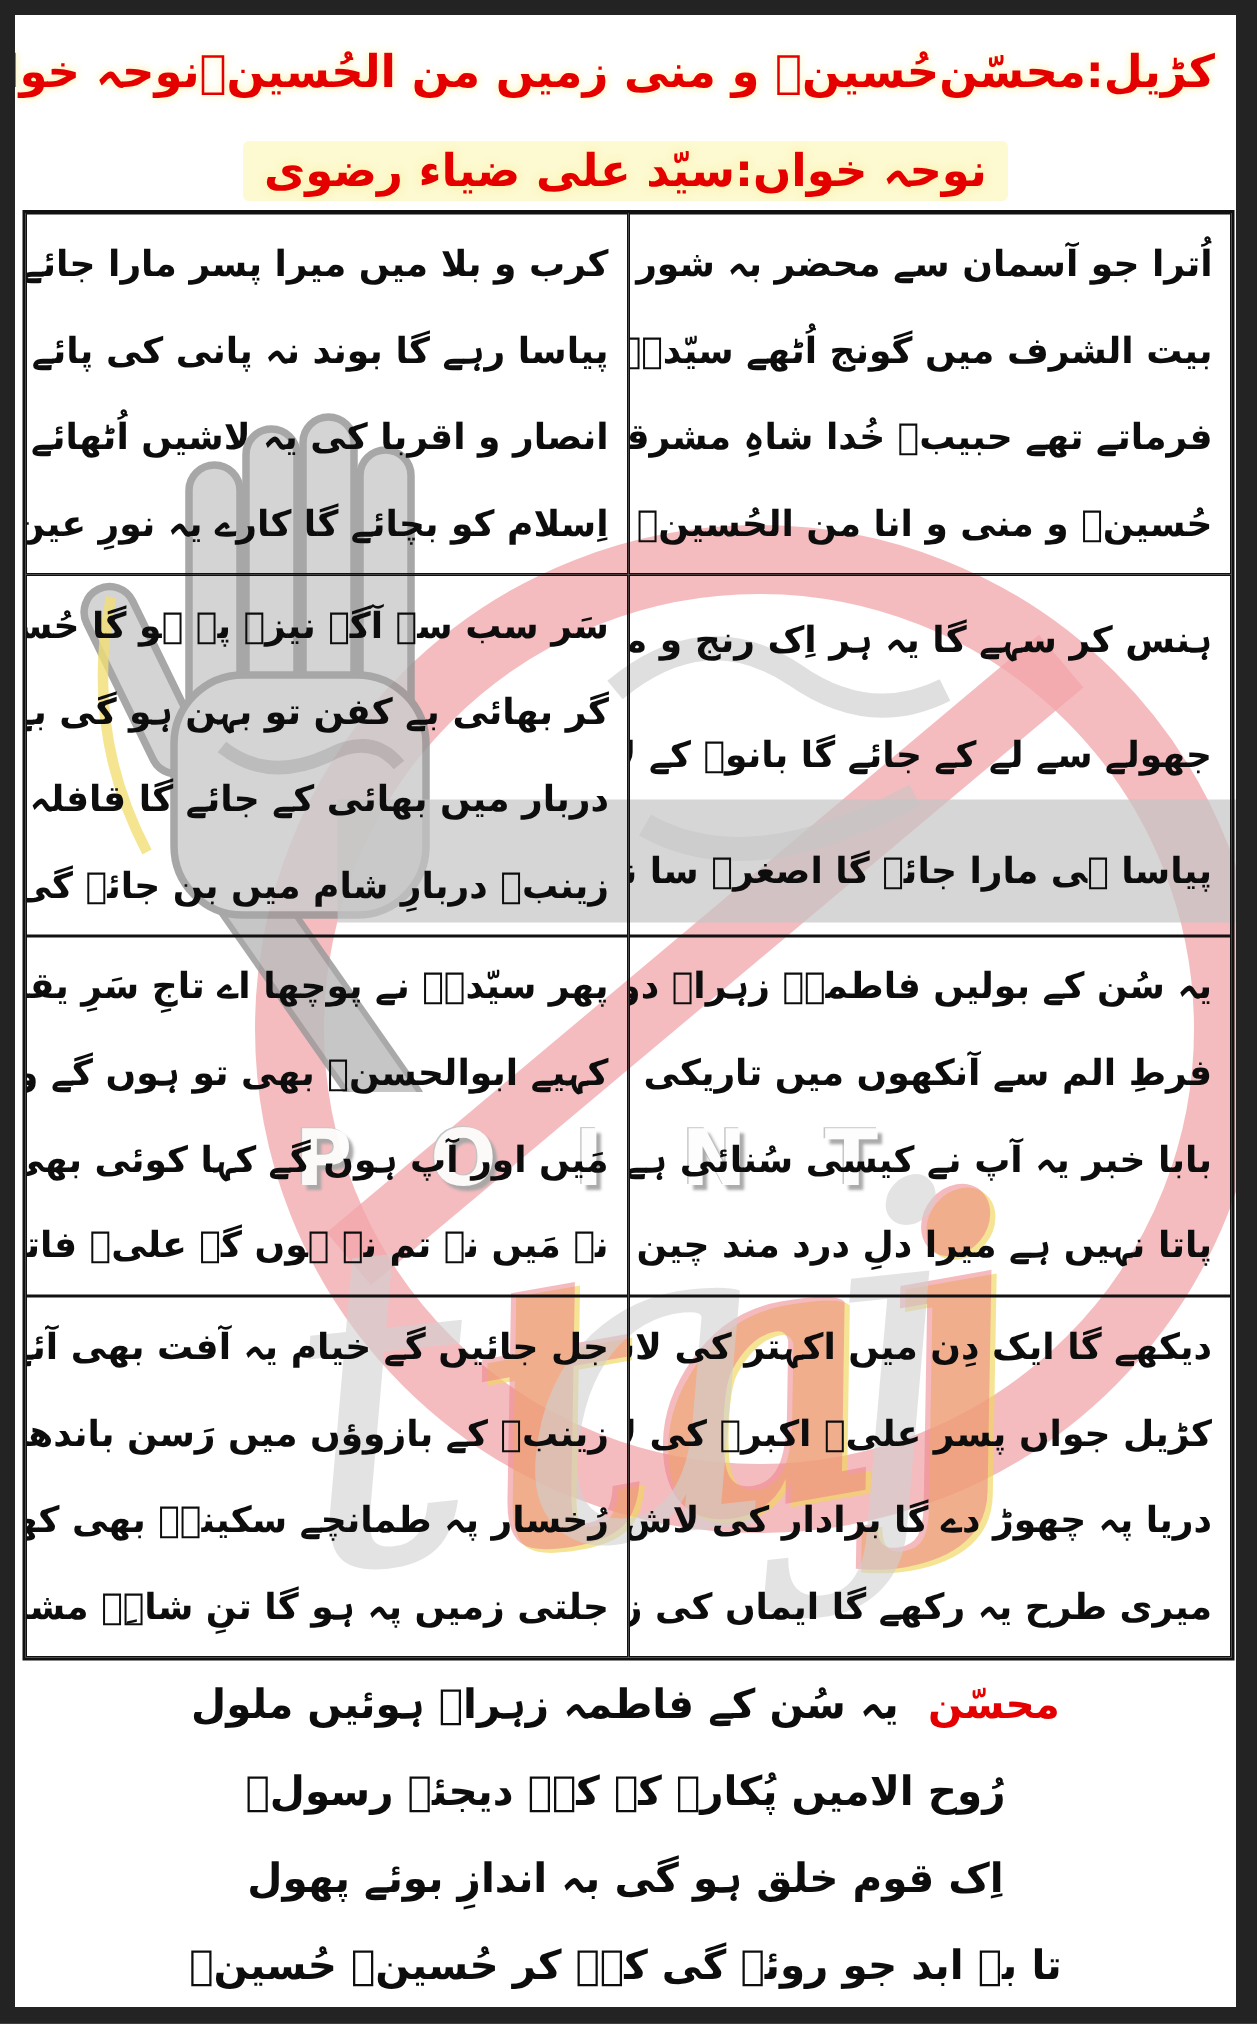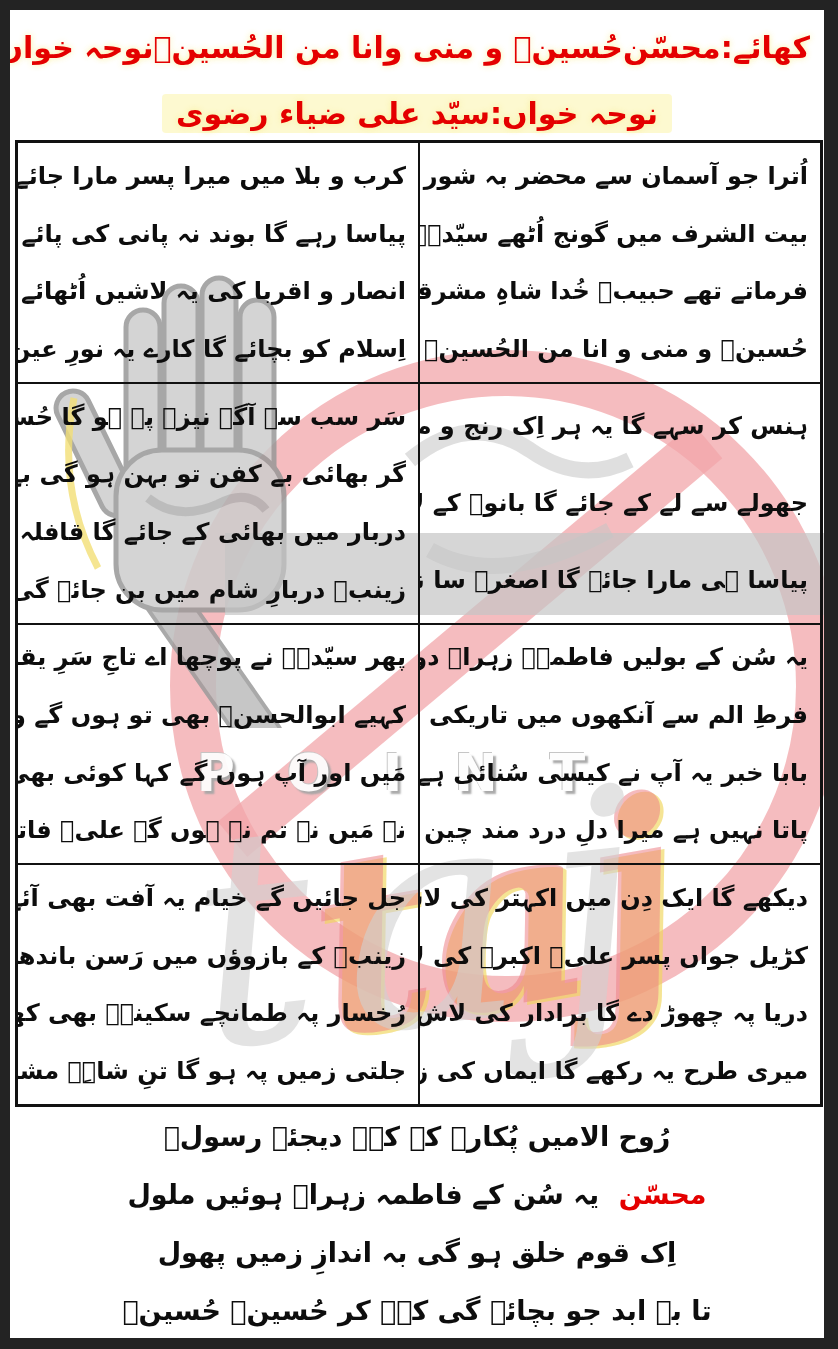--- a/index.html
+++ b/index.html
@@ -77,22 +77,22 @@
       </svg>
       <div class="wm-band"></div>
       <div class="wm-taj-red">taj</div>
       <div class="wm-taj-gray">taj</div>
       <div class="wm-point">POINT</div>
     </div>
 
     <div class="content">
 
       <div class="hdr1">
-        <span>کھائے:محسّن</span>
-        <span>حُسینؑ و منی وانا من الحُسینؑ</span>
+        <span>کڑیل:محسّن</span>
+        <span>حُسینؑ و منی زمیں من الحُسینؑ</span>
         <span>نوحہ خواں:وجیہہ حسن زیدی</span>
       </div>
 
       <div class="hdr2">
         <span>نوحہ خواں:سیّد علی ضیاء رضوی</span>
       </div>
 
       <div class="lyrics">
 
         <div class="cell">
@@ -141,24 +141,24 @@
         </div>
         <div class="cell">
           <div class="vline">جل جائیں گے خیام یہ آفت بھی آئے گی</div>
           <div class="vline">زینبؑ کے بازوؤں میں رَسن باندھی جائے گی</div>
           <div class="vline">رُخسار پہ طمانچے سکینہؑ بھی کھائے گی</div>
           <div class="vline">جلتی زمیں پہ ہو گا تنِ شاہِؑ مشرقین</div>
         </div>
       </div>
 
       <div class="footer">
-        <div class="fline">رُوح الامیں پُکارے کہ کہہ دیجئے رسولؐ</div>
         <div class="fline">
           <span class="takhallus">محسّن</span>
           <span>یہ سُن کے فاطمہ زہراؑ ہوئیں ملول</span>
         </div>
-        <div class="fline">اِک قوم خلق ہو گی بہ اندازِ زمیں پھول</div>
-        <div class="fline">تا بہ ابد جو بچائے گی کہہ کر حُسینؑ حُسینؑ</div>
+        <div class="fline">رُوح الامیں پُکارے کہ کہہ دیجئے رسولؐ</div>
+        <div class="fline">اِک قوم خلق ہو گی بہ اندازِ بوئے پھول</div>
+        <div class="fline">تا بہ ابد جو روئے گی کہہ کر حُسینؑ حُسینؑ</div>
       </div>
 
     </div>
   </div>
 </div>
 
 </body></html>

